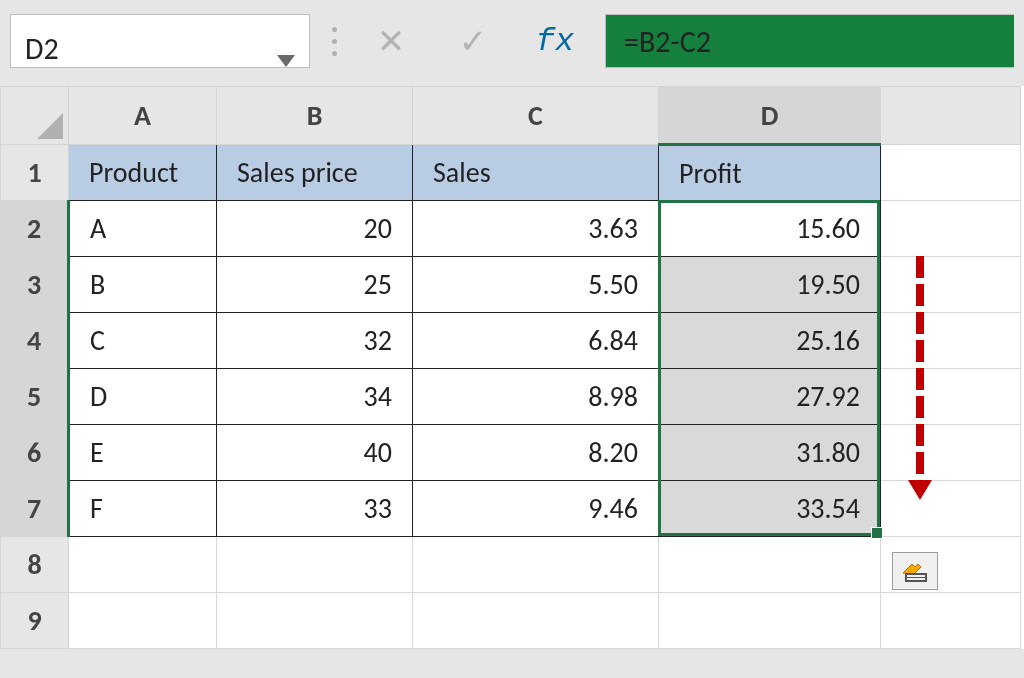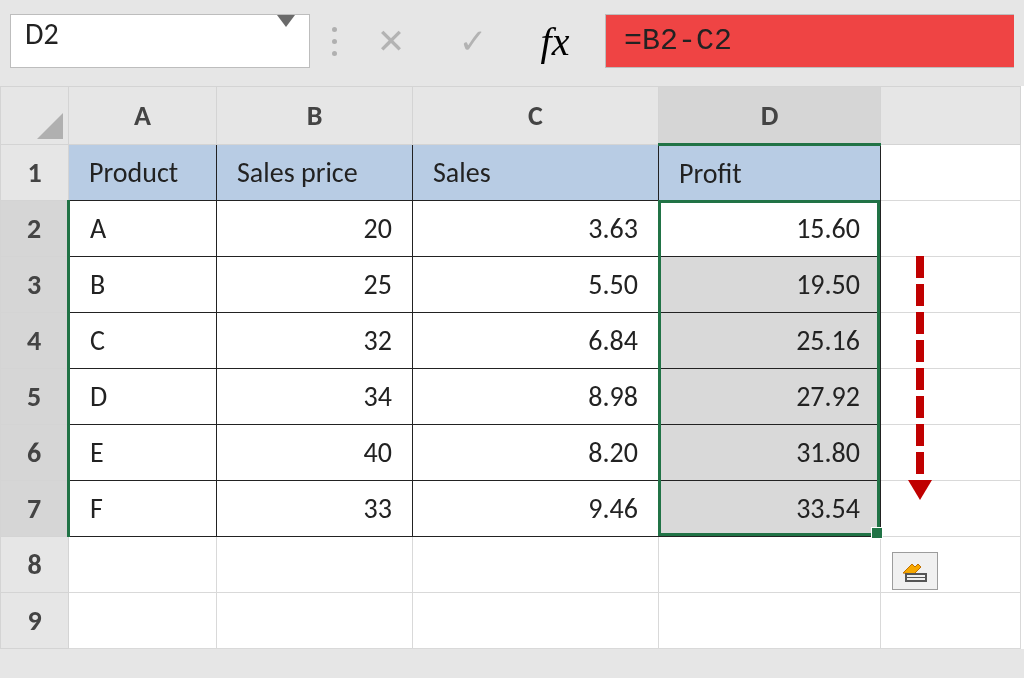--- a/index.html
+++ b/index.html
@@ -16,52 +16,51 @@
   .fbar {
     display: flex;
     align-items: center;
     padding: 14px 10px 18px 10px;
     gap: 18px;
   }
   .namebox {
     width: 300px; height: 54px;
     background: #fff;
     border: 1px solid #bdbdbd;
-    display: flex; align-items: flex-start; justify-content: space-between;
+    display: flex; align-items: flex-end; justify-content: space-between;
     font-size: 30px;
     padding: 0 14px 0 14px;
   }
   .namebox .dd {
     width: 0; height: 0;
     border-left: 9px solid transparent;
     border-right: 9px solid transparent;
     border-top: 12px solid #6a6a6a;
   }
   .sep {
     display:flex; flex-direction:column; gap:7px; padding:0 4px;
   }
   .sep span { width:5px; height:5px; background:#b0b0b0; border-radius:50%; }
   .fb-btn {
     width:64px; height:54px;
     display:flex; align-items:center; justify-content:center;
     font-size: 34px;
     color:#b3b3b3;
     font-family: "Segoe UI Symbol", Arial, sans-serif;
   }
-  .fb-btn.fx { color:#000000; font-style: italic; font-family: Liberation Serif, serif; font-size:40px;}
+  .fb-btn.fx { color:#0369a1; font-style: italic; font-family: Liberation Mono, monospace; font-size:32px;}
   .formula-box {
     flex:1 1 auto;
     height:54px;
-    background:#ef4444;
+    background:#15803d;
     border:1px solid #bdbdbd;
     border-right:none;
     display:flex; align-items:center;
     font-size:30px;
     padding:0 18px;
-    font-family:Liberation Mono, monospace;
   }
 
   
   .grid {
     position: relative;
     background: #fff;
   }
   table.sheet {
     border-collapse: collapse;
     background:#fff;

